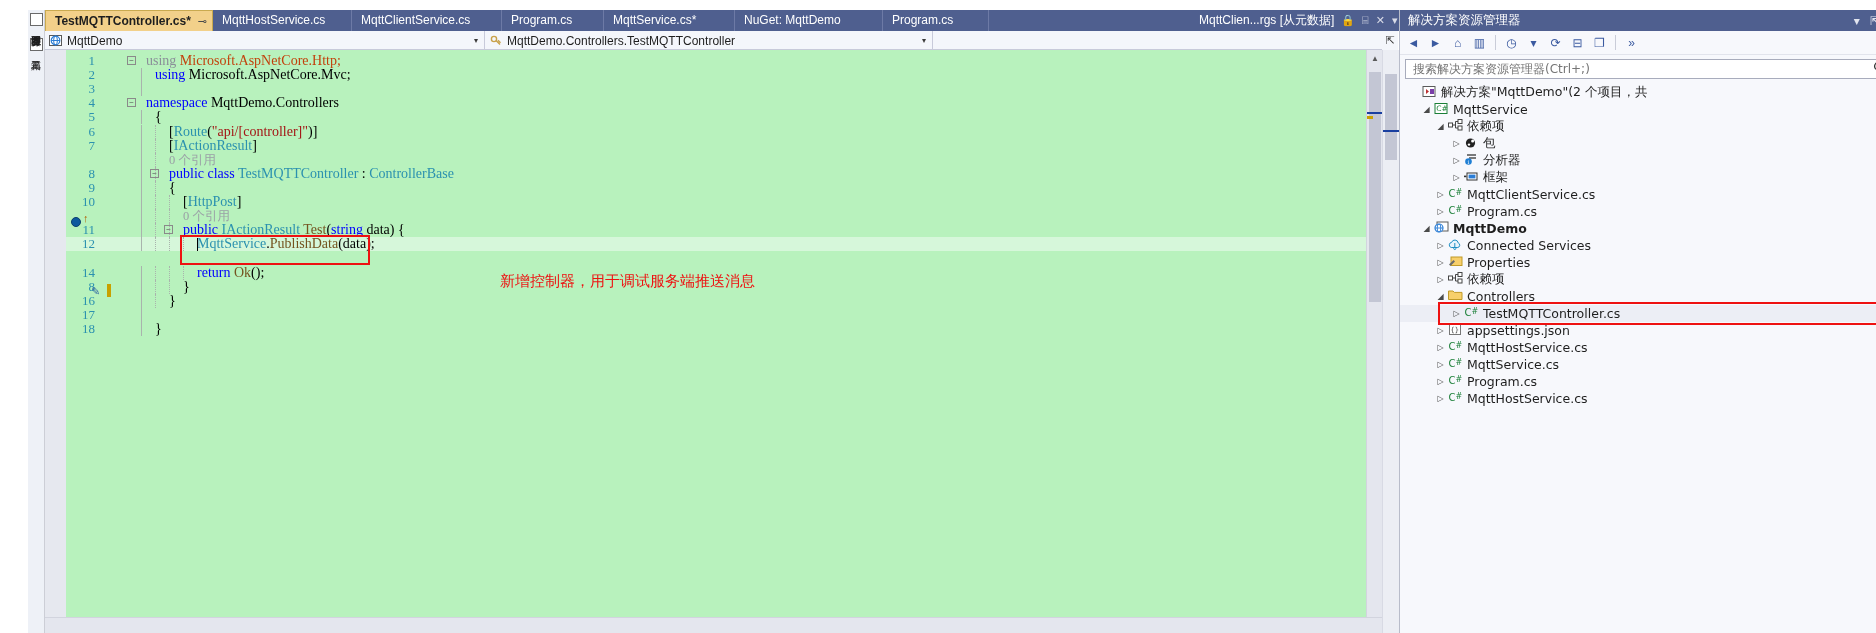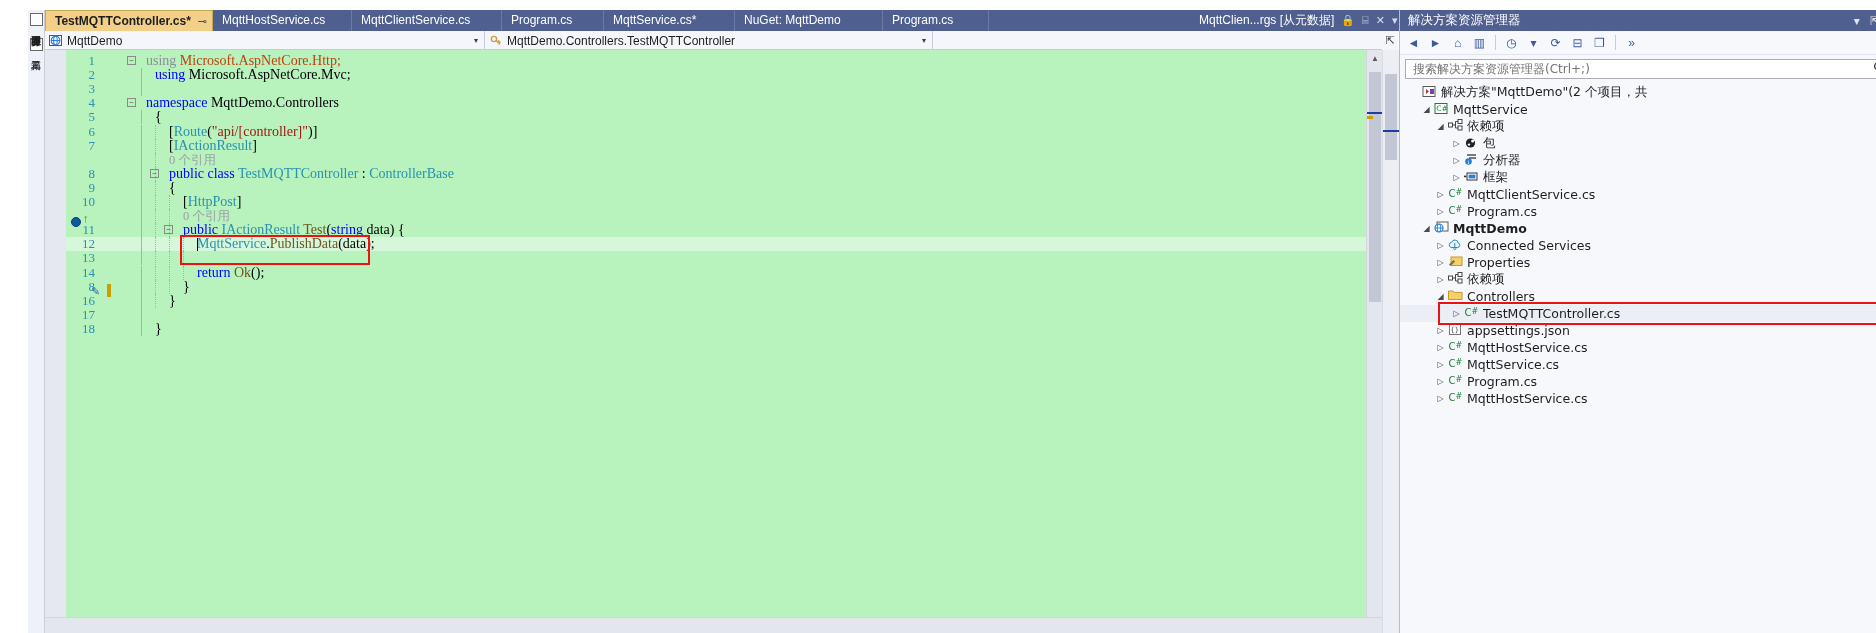--- a/index.html
+++ b/index.html
@@ -340,36 +340,36 @@
         <div class="coderow" style="position: absolute; left: 0px; right: 0px; top: 60.4px;"><span class="lnum" style="left: 3px;">5</span><span class="vguide solid" style="left: 75px;"></span><span class="ctext" style="left: 89px;"><span class="punc">{</span></span></div>
         <div class="coderow" style="position: absolute; left: 0px; right: 0px; top: 74.5px;"><span class="lnum" style="left: 3px;">6</span><span class="vguide solid" style="left: 75px;"></span><span class="vguide" style="left: 89px;"></span><span class="ctext" style="left: 103px;"><span class="punc">[</span><span class="type">Route</span><span class="punc">(</span><span class="str">"api/[controller]"</span><span class="punc">)]</span></span></div>
         <div class="coderow" style="position: absolute; left: 0px; right: 0px; top: 88.6px;"><span class="lnum" style="left: 3px;">7</span><span class="vguide solid" style="left: 75px;"></span><span class="vguide" style="left: 89px;"></span><span class="ctext" style="left: 103px;"><span class="punc">[</span><span class="type">IActionResult</span><span class="punc">]</span></span></div>
         <div class="coderow" style="position: absolute; left: 0px; right: 0px; top: 102.7px;"><span class="vguide solid" style="left: 75px;"></span><span class="vguide" style="left: 89px;"></span><span class="lens" style="left: 103px;">0 个引用</span></div>
         <div class="coderow" style="position: absolute; left: 0px; right: 0px; top: 116.8px;"><span class="lnum" style="left: 3px;">8</span><span class="collapse" style="left: 84px;">−</span><span class="vguide solid" style="left: 75px;"></span><span class="vguide" style="left: 89px;"></span><span class="ctext" style="left: 103px;"><span class="kw">public class </span><span class="type">TestMQTTController</span><span class="punc"> : </span><span class="type">ControllerBase</span></span></div>
         <div class="coderow" style="position: absolute; left: 0px; right: 0px; top: 130.9px;"><span class="lnum" style="left: 3px;">9</span><span class="vguide solid" style="left: 75px;"></span><span class="vguide" style="left: 89px;"></span><span class="ctext" style="left: 103px;"><span class="punc">{</span></span></div>
         <div class="coderow" style="position: absolute; left: 0px; right: 0px; top: 145px;"><span class="lnum" style="left: 3px;">10</span><span class="vguide solid" style="left: 75px;"></span><span class="vguide" style="left: 89px;"></span><span class="vguide" style="left: 103px;"></span><span class="ctext" style="left: 117px;"><span class="punc">[</span><span class="type">HttpPost</span><span class="punc">]</span></span></div>
         <div class="coderow" style="position: absolute; left: 0px; right: 0px; top: 159.1px;"><span class="vguide solid" style="left: 75px;"></span><span class="vguide" style="left: 89px;"></span><span class="vguide" style="left: 103px;"></span><span class="lens" style="left: 117px;">0 个引用</span></div>
         <div class="coderow" style="position: absolute; left: 0px; right: 0px; top: 173.2px;"><span class="lnum" style="left: 3px;">11</span><span class="collapse" style="left: 98px;">−</span><span class="vguide solid" style="left: 75px;"></span><span class="vguide" style="left: 89px;"></span><span class="vguide" style="left: 103px;"></span><span class="ctext" style="left: 117px;"><span class="kw">public </span><span class="type">IActionResult</span><span class="plain"> </span><span class="meth">Test</span><span class="punc">(</span><span class="kw">string</span><span class="plain"> data) {</span></span></div>
         <div class="coderow" style="position: absolute; left: 0px; right: 0px; top: 187.3px;"><div style="position: absolute; left: 0px; right: 0px; top: 0px; height: 14px; background: rgb(214, 247, 218);"></div><span class="lnum" style="left: 3px;">12</span><span class="vguide solid" style="left: 75px;"></span><span class="vguide" style="left: 89px;"></span><span class="vguide" style="left: 103px;"></span><span class="vguide" style="left: 117px;"></span><span class="ctext" style="left: 131px;"><span class="type">MqttService</span><span class="punc">.</span><span class="meth">PublishData</span><span class="plain">(data);</span></span></div>
-        <div class="coderow" style="position: absolute; left: 0px; right: 0px; top: 201.4px;"><span class="lnum" style="left: 3px;">13</span><span class="vguide solid" style="left: 75px;"></span><span class="vguide" style="left: 89px;"></span><span class="vguide" style="left: 103px;"></span><span class="vguide" style="left: 117px;"></span></div>
         <div class="coderow" style="position: absolute; left: 0px; right: 0px; top: 215.5px;"><span class="lnum" style="left: 3px;">14</span><span class="vguide solid" style="left: 75px;"></span><span class="vguide" style="left: 89px;"></span><span class="vguide" style="left: 103px;"></span><span class="vguide" style="left: 117px;"></span><span class="ctext" style="left: 131px;"><span class="kw">return </span><span class="meth">Ok</span><span class="plain">();</span></span></div>
         <div class="coderow" style="position: absolute; left: 0px; right: 0px; top: 229.6px;"><span class="lnum" style="left: 3px;">8</span><span class="vguide solid" style="left: 75px;"></span><span class="vguide" style="left: 89px;"></span><span class="vguide" style="left: 103px;"></span><span class="ctext" style="left: 117px;"><span class="punc">}</span></span></div>
         <div class="coderow" style="position: absolute; left: 0px; right: 0px; top: 243.7px;"><span class="lnum" style="left: 3px;">16</span><span class="vguide solid" style="left: 75px;"></span><span class="vguide" style="left: 89px;"></span><span class="ctext" style="left: 103px;"><span class="punc">}</span></span></div>
         <div class="coderow" style="position: absolute; left: 0px; right: 11px; top: 257.8px;"><span class="lnum" style="left: 3px;">17</span><span class="vguide solid" style="left: 75px;"></span></div>
         <div class="coderow" style="position: absolute; left: 0px; right: 0px; top: 271.9px;"><span class="lnum" style="left: 3px;">18</span><span class="vguide solid" style="left: 75px;"></span><span class="ctext" style="left: 89px;"><span class="punc">}</span></span></div>
         <div style="position: absolute; left: 131px; width: 1px; height: 13px; background: rgb(0, 0, 0); top: 188.3px;"></div>
       </div>
 
     <div class="gm-bookmark" style="top:167px"></div>
     <div class="gm-arrowup" style="top:162px">↑</div>
 
     <div class="gm-pen" style="top:235px">✎</div>
     <div class="ed-changebar" style="top:234px;height:13px"></div>
 
     <div class="code-redbox" id="code-redbox" style="left: 135px; top: 185.3px; width: 190px; height: 30px;"></div>
+    <div class="code-annot" id="code-annot" style="left: 455px; top: 221.5px; color: rgb(238, 17, 17);">新增控制器，用于调试服务端推送消息</div>
 
     <div class="ed-vscroll">
       <div class="sb-up">▲</div>
       <div class="thumb"></div>
       <div class="mark-blue" style="top:62px"></div>
       <div class="mark-gold" style="top:66px"></div>
       <div class="sb-dn">▼</div>
     </div>
     <div class="ed-hscroll"></div>
   </div>

